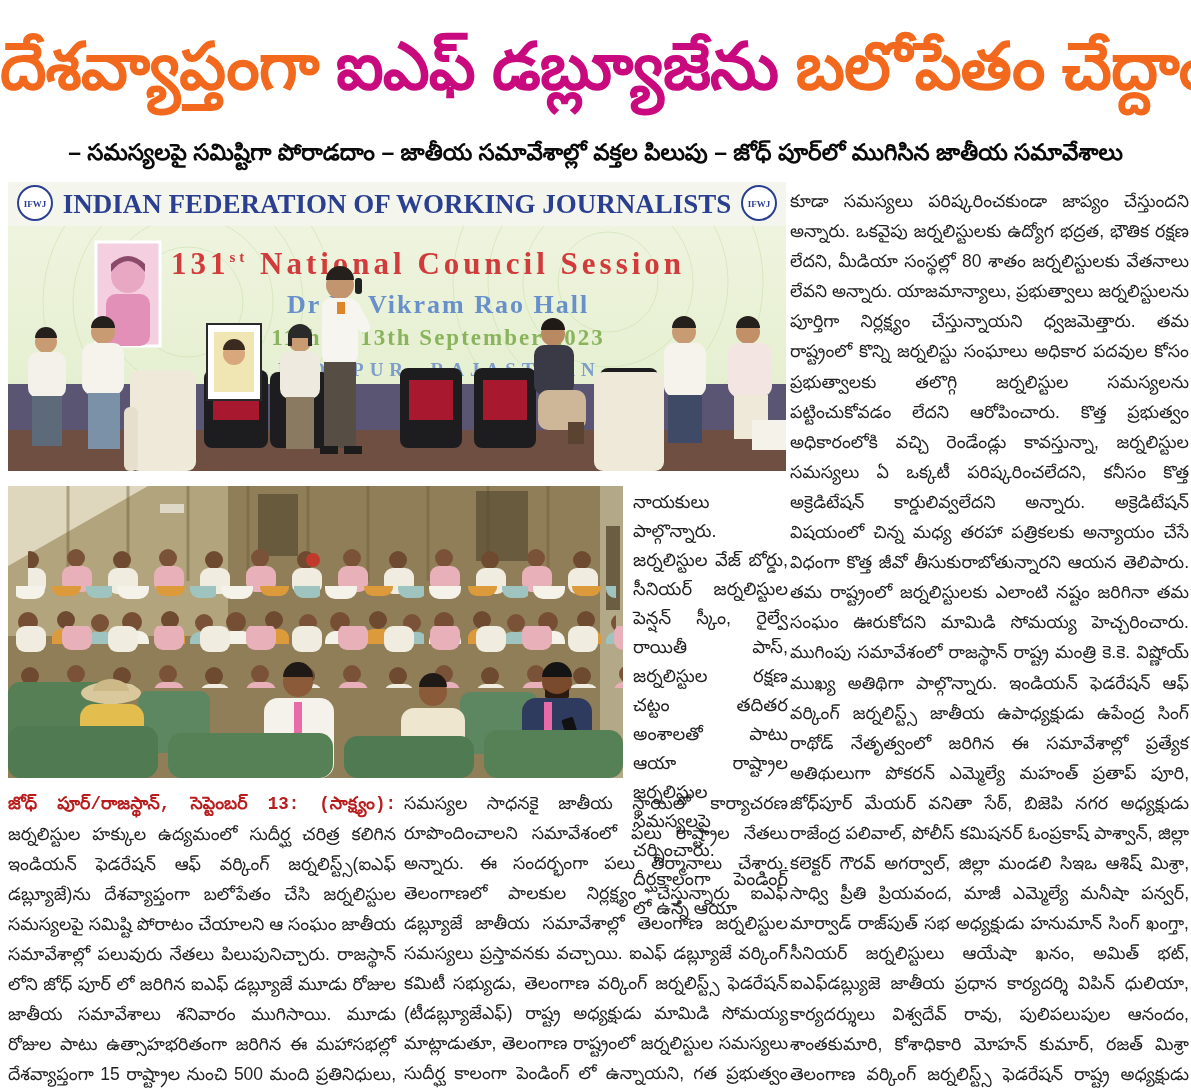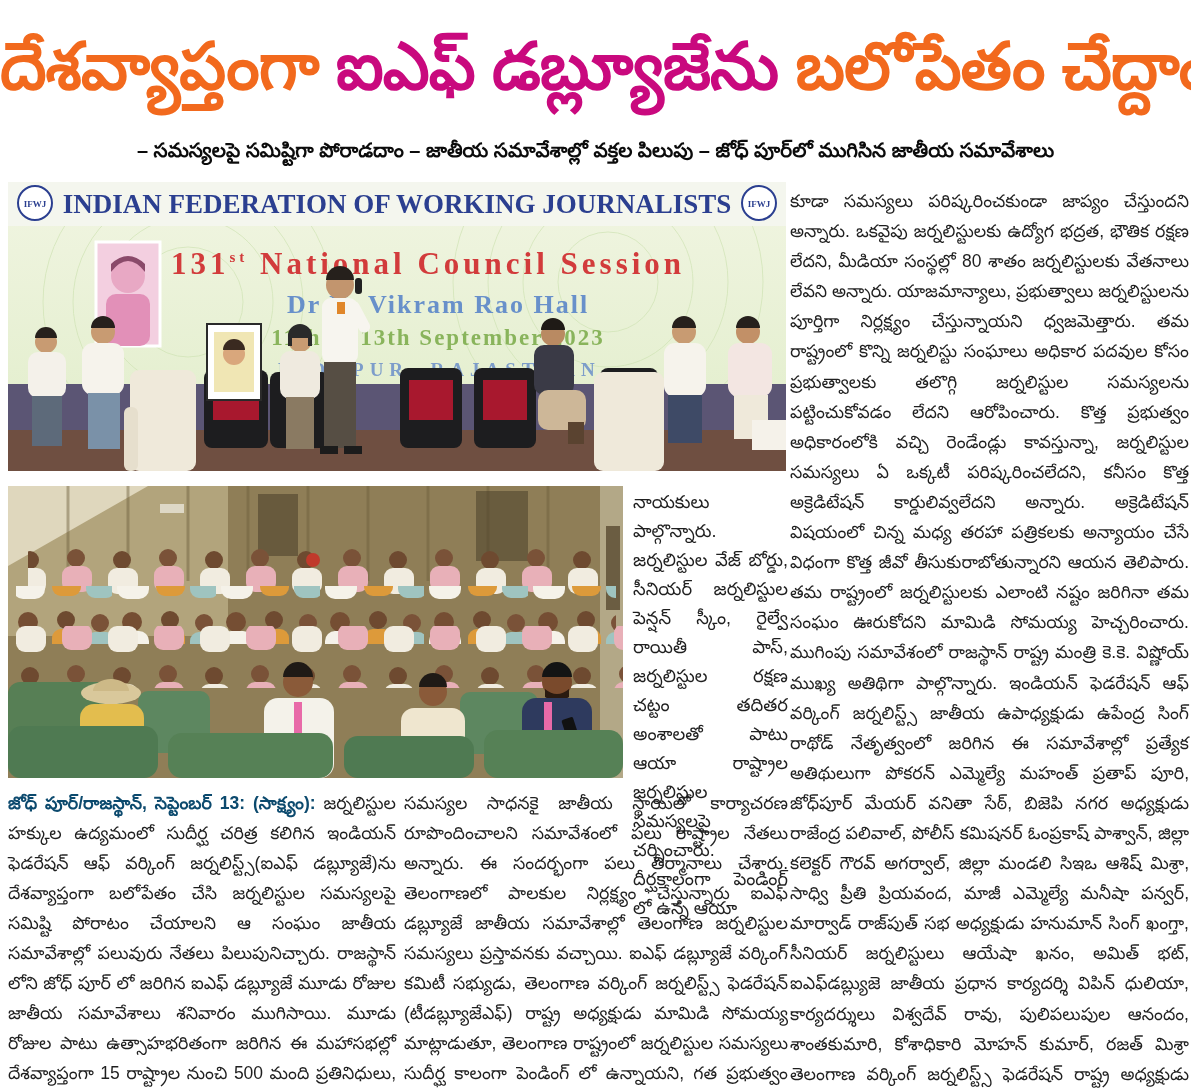--- a/index.html
+++ b/index.html
@@ -3,30 +3,30 @@
 <meta charset="utf-8">
 <style>
   html,body{margin:0;padding:0;background:#ffffff;}
   .page{position:relative;width:1191px;height:1091px;background:#fff;overflow:hidden;
         font-family:"Liberation Sans","DejaVu Sans",sans-serif;}
   .headline{position:absolute;top:4px;left:0;right:0;text-align:center;font-weight:bold;
             font-size:66px;line-height:1.9;white-space:nowrap;letter-spacing:-1px;}
   .hl-orange{color:#F2691D;}
   .hl-magenta{color:#C9097E;}
   .subheadline{position:absolute;top:139px;left:0;right:0;text-align:center;
-               font-size:20px;font-weight:bold;color:#0b0b0b;}
+               font-size:23px;font-weight:bold;color:#0b0b0b;}
   .photo{position:absolute;overflow:hidden;background:#e8eedd;}
   #photo1{left:8px;top:182px;width:778px;height:289px;}
   #photo2{left:8px;top:486px;width:615px;height:292px;}
   .textcol{position:absolute;text-align:justify;color:#1f1f1f;font-size:17.5px;}
   #col-right{left:790px;top:186px;width:399px;height:903px;line-height:30.1px;}
   #col-narrow{left:633px;top:488px;width:155px;height:290px;line-height:29px;font-size:18px;}
   #col-left{left:8px;top:788px;width:388px;height:300px;line-height:30px;}
   #col-mid{left:404px;top:788px;width:384px;height:300px;line-height:30px;}
-  .dateline{font-weight:bold;color:#0c4a6e;}
+  .dateline{font-weight:bold;color:#b91c1c;font-family:Liberation Mono, monospace;}
   svg{display:block;}
 </style>
 </head>
 <body>
 
 <div class="page">
 
   <div class="headline">
     <span class="hl-orange">దేశవ్యాప్తంగా </span><span class="hl-magenta">ఐఎఫ్ డబ్ల్యూజేను </span><span class="hl-orange">బలోపేతం చేద్దాం</span>
   </div>

